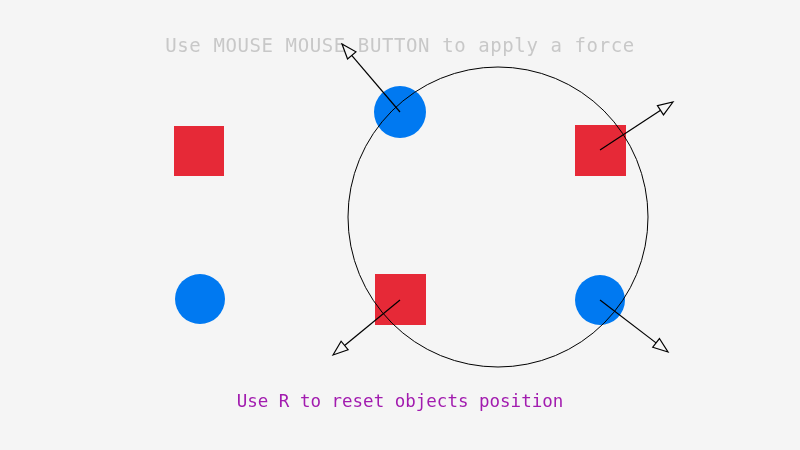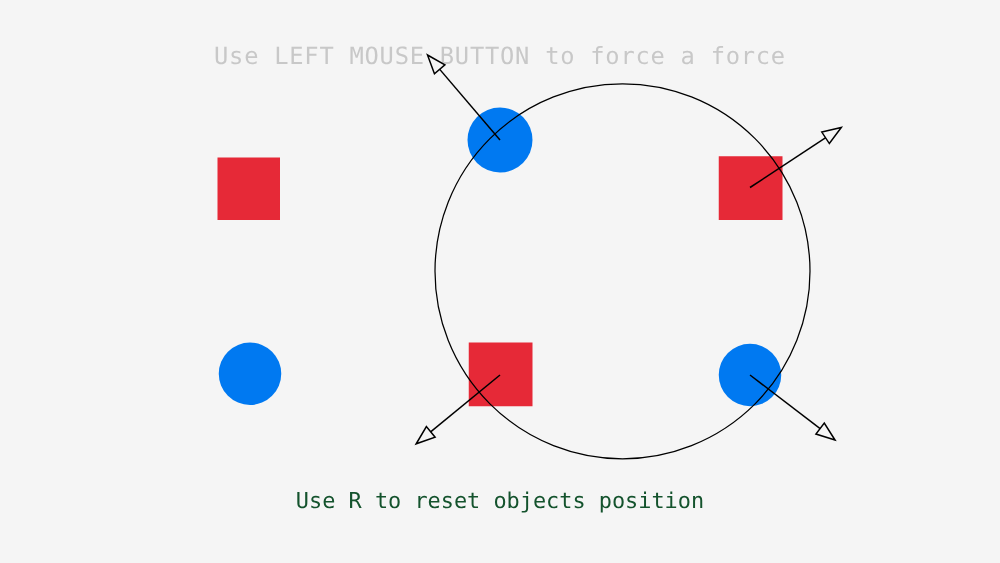--- a/index.html
+++ b/index.html
@@ -33,27 +33,27 @@
     font-size: 19px;
     line-height: 21px;
     letter-spacing: 0.6px;
     color: #c8c8c8;
   }
   .instruction.bottom {
     top: 391px;
     font-size: 17.5px;
     line-height: 21px;
     letter-spacing: 0px;
-    color: #14532d;
+    color: #a21caf;
   }
 </style>
 </head>
 <body>
 
-<div class="instruction top">Use LEFT MOUSE BUTTON to force a force</div>
+<div class="instruction top">Use MOUSE MOUSE BUTTON to apply a force</div>
 
 <svg class="stage" viewBox="0 0 800 450" xmlns="http://www.w3.org/2000/svg">
     <rect x="174" y="126" width="50" height="50" fill="#e62937"></rect>
     <rect x="575" y="125" width="51" height="51" fill="#e62937"></rect>
     <rect x="375" y="274" width="51" height="51" fill="#e62937"></rect>
     <circle cx="400" cy="112" r="26" fill="#0079f1"></circle>
     <circle cx="200" cy="299" r="25" fill="#0079f1"></circle>
     <circle cx="600" cy="300" r="25" fill="#0079f1"></circle>
     <circle cx="498" cy="217" r="150" fill="none" stroke="#000000" stroke-width="1"></circle>
     <line x1="400" y1="112" x2="350.43630587907575" y2="53.89084137546811" stroke="#000000" stroke-width="1.2"></line>

